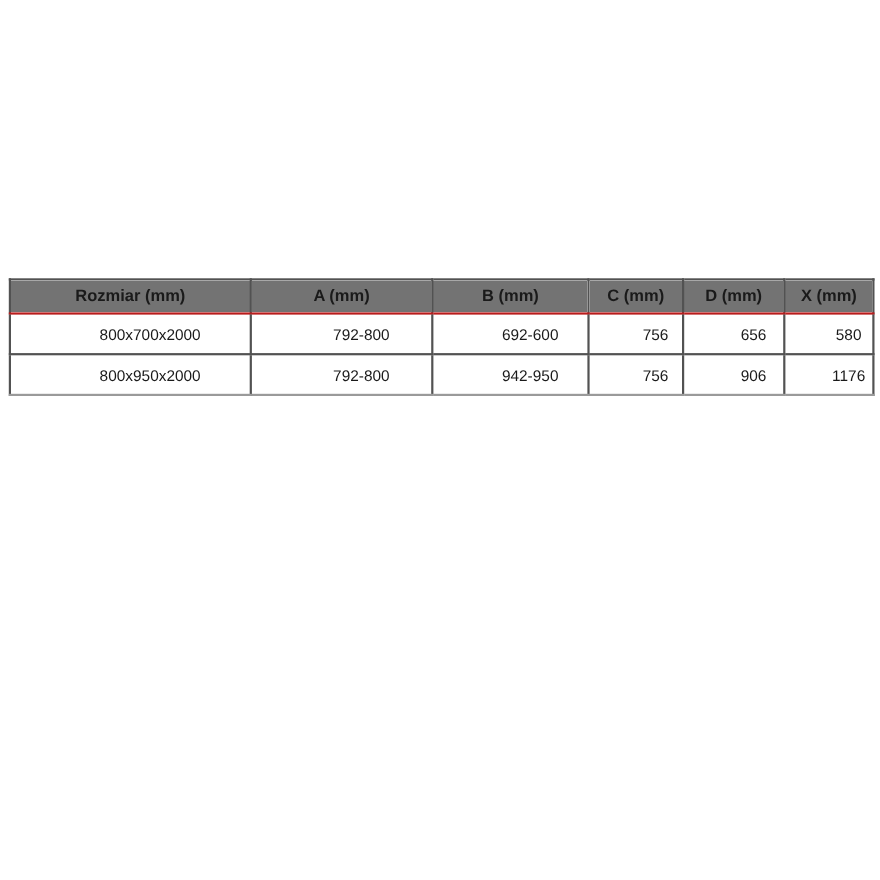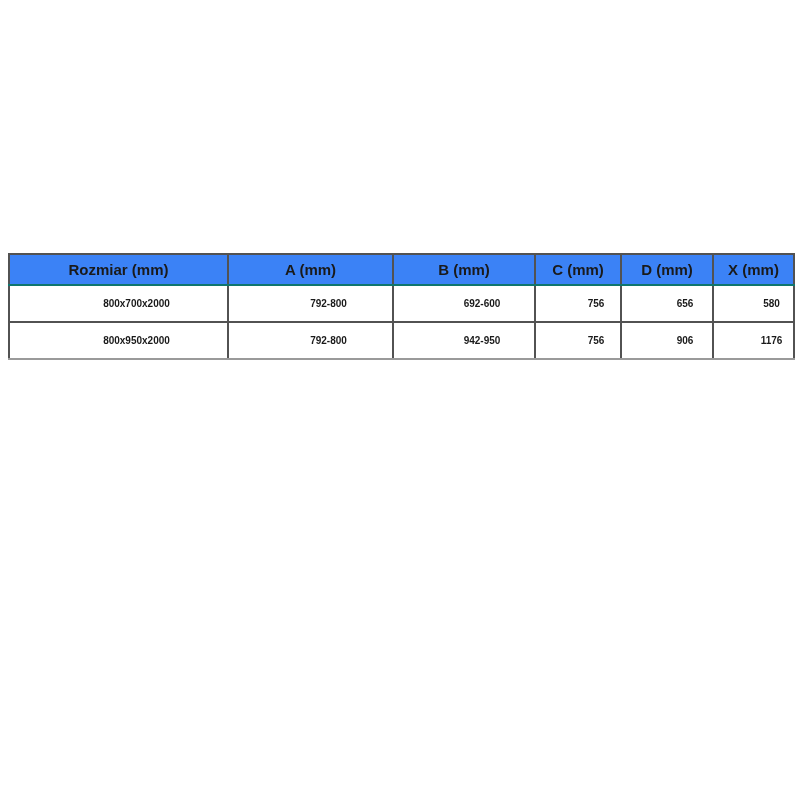--- a/index.html
+++ b/index.html
@@ -35,27 +35,27 @@
     vertical-align: middle;
     padding: 0;
     overflow: hidden;
     white-space: nowrap;
     background: #ffffff;
   }
   table.spec-table th {
     height: 29px;
     font-size: 15px;
     font-weight: bold;
-    background: #3b82f6;
-    border-bottom: 2px solid #0f766e;
+    background: #737373;
+    border-bottom: 2px solid #b91c1c;
   }
   table.spec-table td {
     height: 35px;
-    font-size: 10px;
-    font-weight: bold;
+    font-size: 14px;
+    font-weight: normal;
     padding-left: 36px;
   }
   table.spec-table tbody tr:last-child td {
     border-bottom: 2px solid #9a9a9a;
   }
 </style>
 </head>
 <body>
 
 <div class="canvas">

